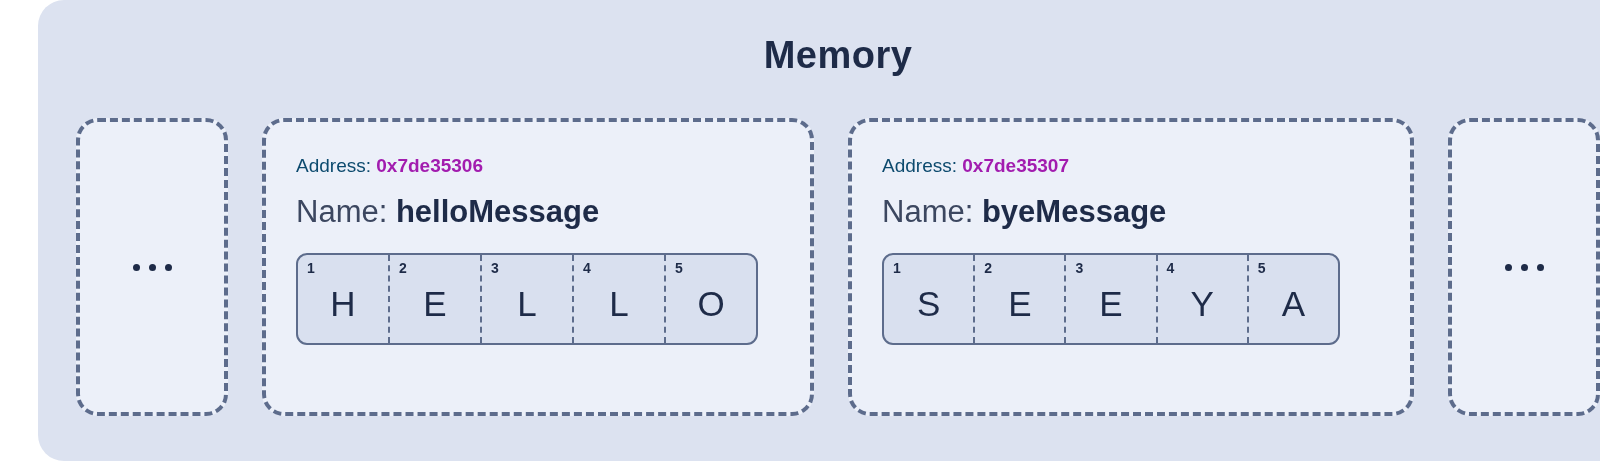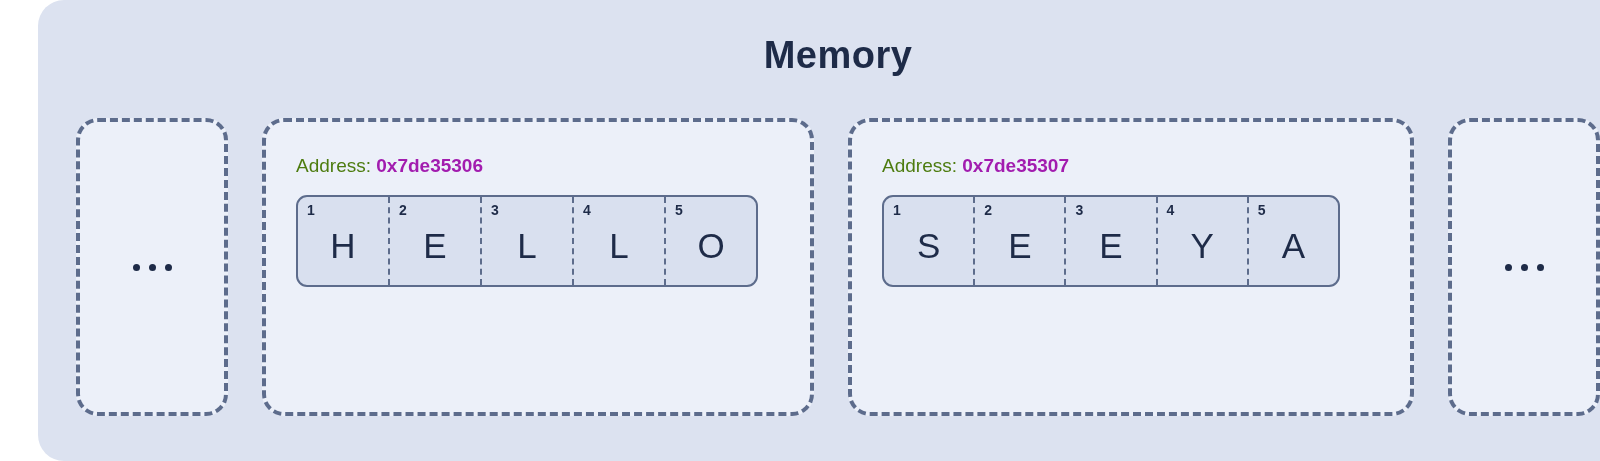--- a/index.html
+++ b/index.html
@@ -101,21 +101,21 @@
 
   .addr-line {
     font-size: 19px;
     color: #3a455f;
     line-height: 1.1;
     white-space: nowrap;
     margin-bottom: 18px;
   }
   .addr-line .label {
     font-weight: normal;
-    color: #4d7c0f;
+    color: #0c4a6e;
   }
   .addr-line .value {
     font-weight: bold;
     color: #a21caf;
     text-align: right;
   }
 
   .name-line {
     font-size: 31px;
     color: #3a455f;
@@ -190,20 +190,24 @@
           <i></i>
           <i></i>
         </span>
       </div>
 
       <div class="var-block block-one">
         <div class="addr-line">
           <span class="label">Address:</span>
           <span class="value">0x7de35306</span>
         </div>
+        <div class="name-line">
+          <span class="label">Name:</span>
+          <span class="value">helloMessage</span>
+        </div>
         <div class="char-strip strip-one">
           <div class="char-cell">
             <span class="char-index">1</span>
             <span class="char-value">H</span>
           </div>
           <div class="char-cell">
             <span class="char-index">2</span>
             <span class="char-value">E</span>
           </div>
           <div class="char-cell">
@@ -219,20 +223,24 @@
             <span class="char-value">O</span>
           </div>
         </div>
       </div>
 
       <div class="var-block block-two">
         <div class="addr-line">
           <span class="label">Address:</span>
           <span class="value">0x7de35307</span>
         </div>
+        <div class="name-line">
+          <span class="label">Name:</span>
+          <span class="value">byeMessage</span>
+        </div>
         <div class="char-strip strip-two">
           <div class="char-cell">
             <span class="char-index">1</span>
             <span class="char-value">S</span>
           </div>
           <div class="char-cell">
             <span class="char-index">2</span>
             <span class="char-value">E</span>
           </div>
           <div class="char-cell">

